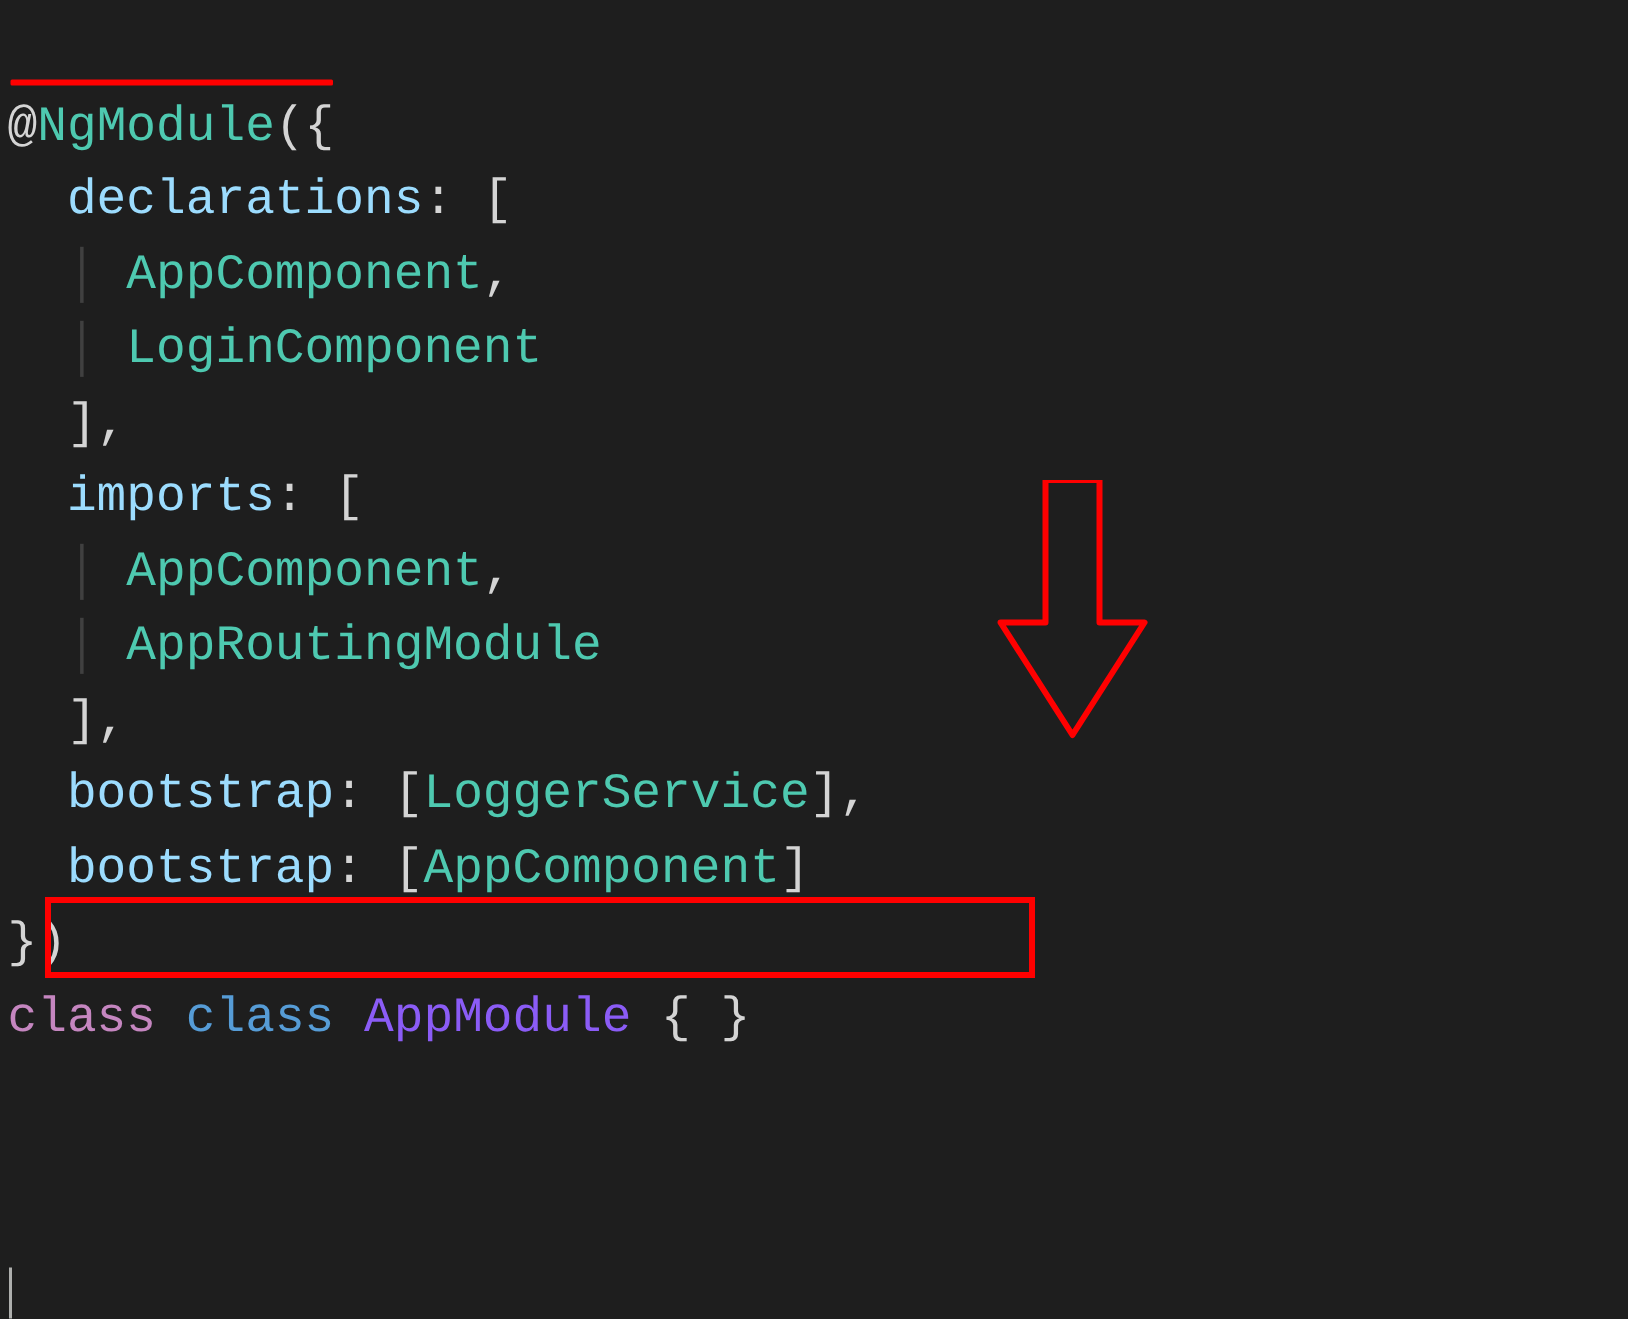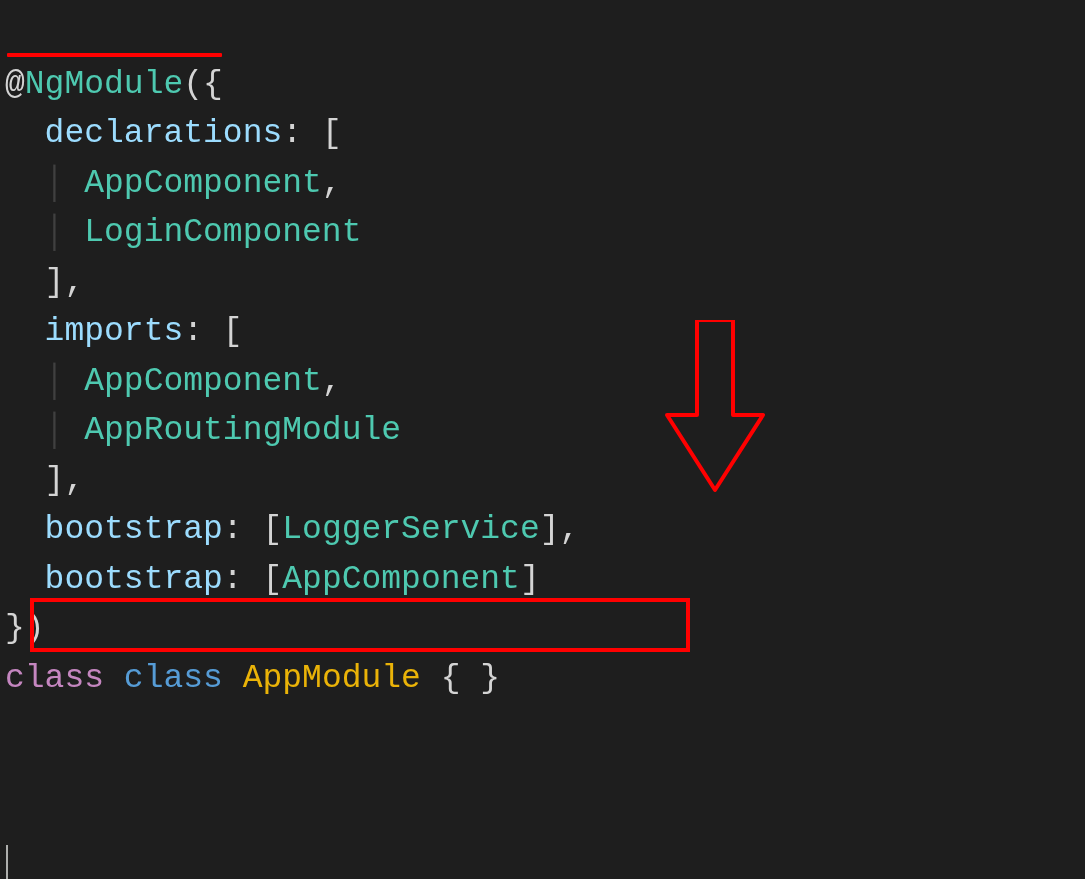--- a/index.html
+++ b/index.html
@@ -26,21 +26,21 @@
     .decorator { color: #4ec9b0; }
     .paren { color: #d4d4d4; }
     .brace { color: #d4d4d4; }
     .bracket { color: #d4d4d4; }
     .property { color: #9cdcfe; }
     .colon { color: #d4d4d4; }
     .comma { color: #d4d4d4; }
     .identifier { color: #4ec9b0; }
     .keyword-export { color: #c586c0; }
     .keyword-class { color: #569cd6; }
-    .classname { color: #eab308; margin-top: 10px; }
+    .classname { color: #8b5cf6; margin-top: 10px; }
     .underline-red {
       position: absolute;
       height: 4px;
       background: #ff0000;
       border-radius: 1px;
     }
     .inner-indent {
       color: #404040;
     }
     .annotation-text {

